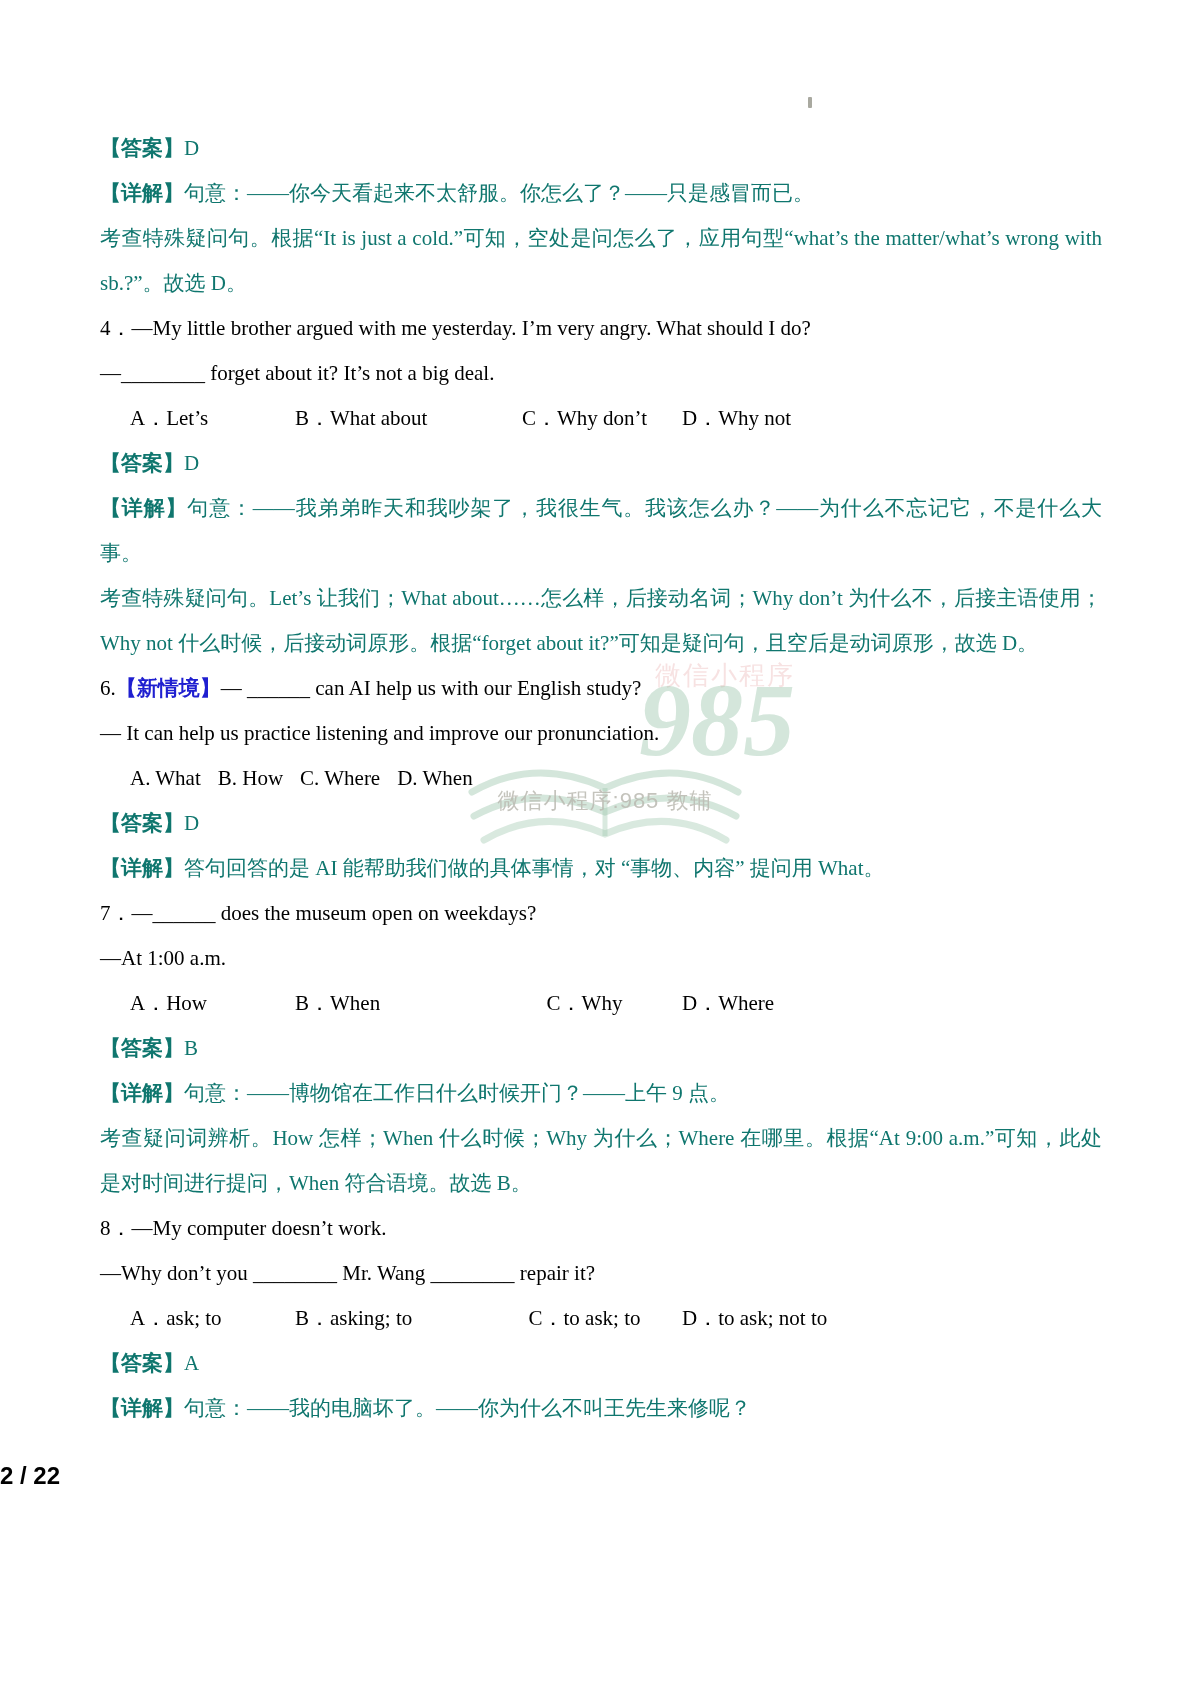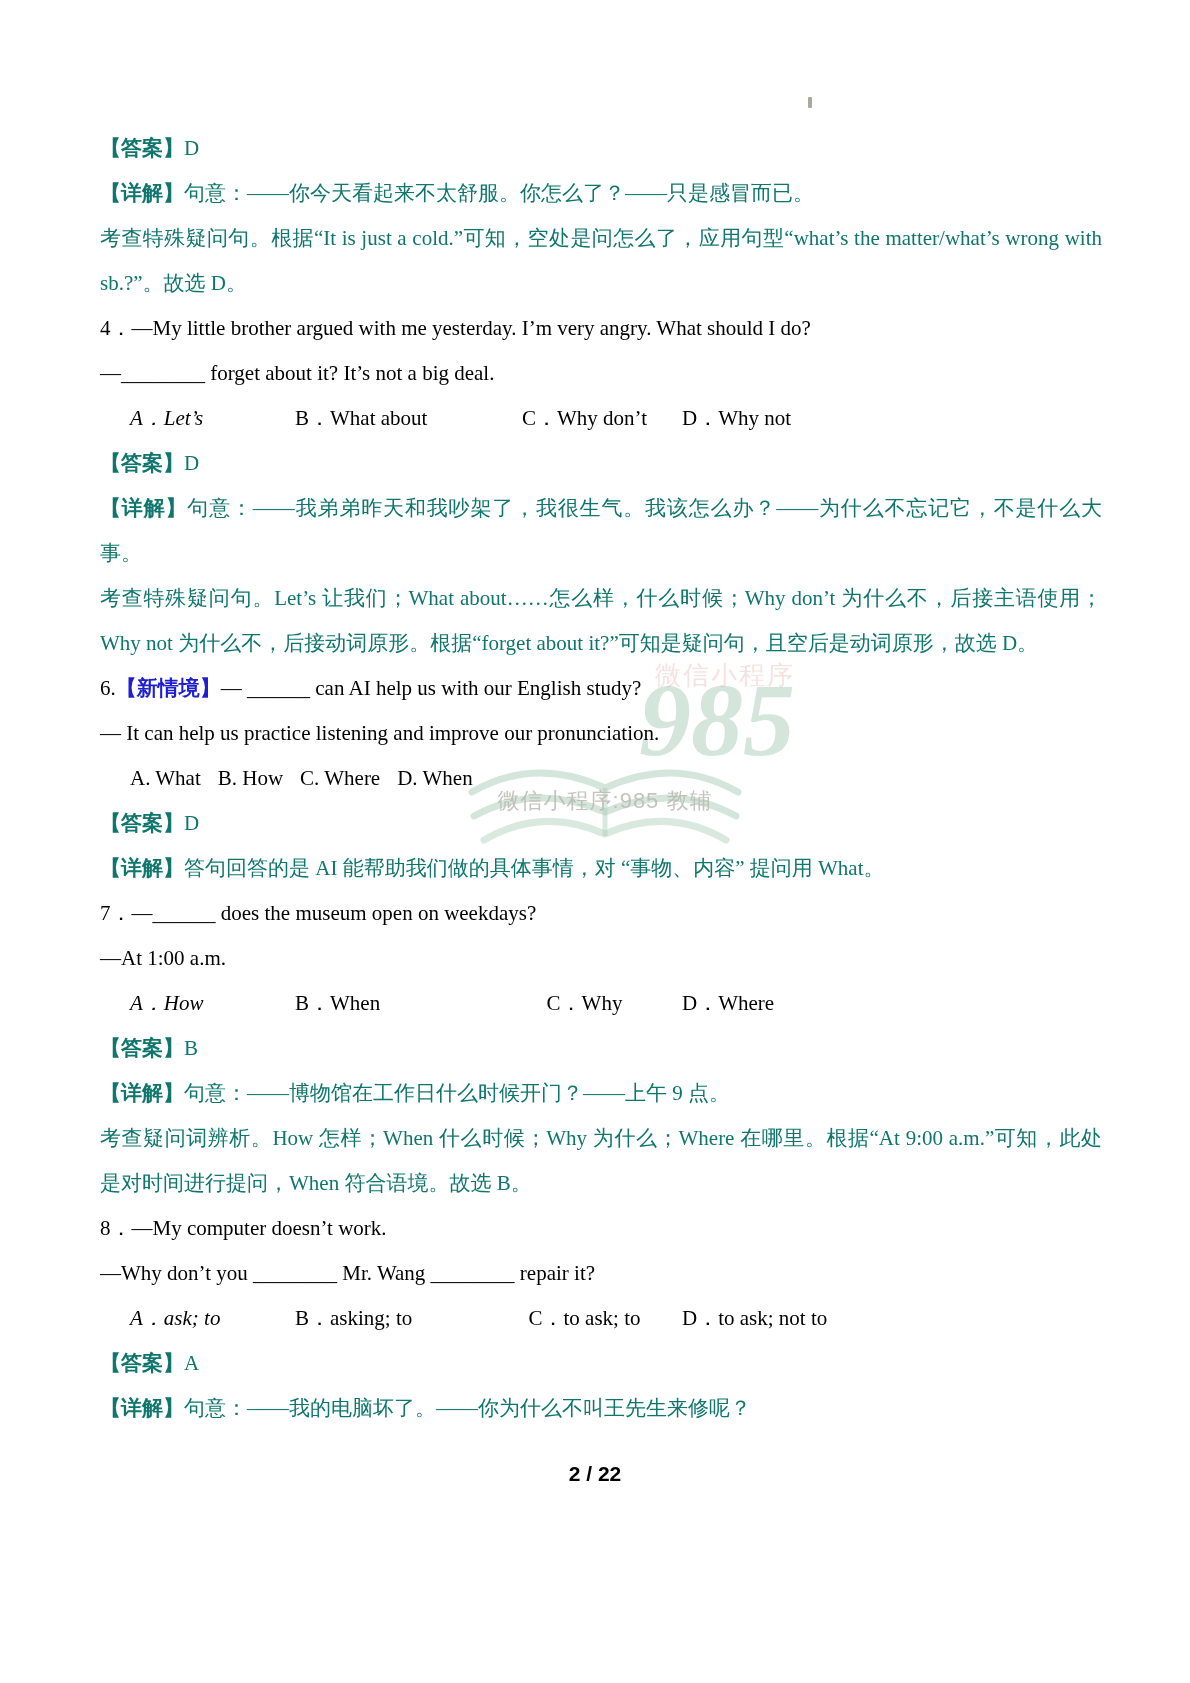--- a/index.html
+++ b/index.html
@@ -15,39 +15,39 @@
     position:absolute;left:100px;top:126px;width:1002px;z-index:2;
   }
   .line{line-height:45px;min-height:45px;}
   .justify{text-align:justify;}
   .c-red{color:#0f766e;}
   .c-blue{color:#1f1fd0;}
   .c-black{color:#000000;}
   .bold{font-weight:bold;}
   .options{display:flex;padding-left:30px;}
   .options .opt{white-space:nowrap;}
-  .options.wide .opt:nth-child(1){width:165px;font-style:italic;}
+  .options.wide .opt:nth-child(1){width:165px;}
   .options.wide .opt:nth-child(2){width:192px;}
   .options.wide .opt:nth-child(3){width:195px;text-align:center;}
   .options.wide .opt:nth-child(4){flex:1;}
   .options.compact .opt{margin-right:17px;}
 
   
   .watermark{position:absolute;left:415px;top:648px;width:380px;height:240px;z-index:1;pointer-events:none;}
   .wm-faint{position:absolute;top:10px;width:100%;text-align:right;font-size:26px;color:rgba(228,158,158,0.30);letter-spacing:2px;}
   .wm-num{position:absolute;top:20px;width:100%;text-align:right;font-size:104px;line-height:1;font-style:italic;font-weight:bold;color:rgba(160,200,175,0.45);}
   .wm-book{position:absolute;top:96px;left:45px;width:290px;height:120px;}
   .wm-caption{position:absolute;top:138px;width:100%;text-align:center;font-size:22px;color:rgba(186,184,176,0.85);letter-spacing:1px;font-family:"Liberation Sans","DejaVu Sans",sans-serif;}
 
   .corner-mark{position:absolute;left:808px;top:97px;width:4px;height:11px;background:#a9a9a0;border-radius:1px;z-index:2;}
   .footer{
     position:absolute;top:1462px;left:0;width:100%;
-    text-align:center;
+    text-align:left;
     font-family:"Liberation Sans","DejaVu Sans",sans-serif;
-    font-weight:bold;font-size:21px;color:#000;z-index:2;
+    font-weight:bold;font-size:24px;color:#000;z-index:2;
   }
 </style>
 </head>
 <body>
 
 <div class="page">
 
   <div class="corner-mark"></div>
 
   <div class="watermark">
@@ -71,21 +71,21 @@
       <div class="line text"><span class="c-black">4．—My little brother argued with me yesterday. I’m very angry. What should I do?</span></div>
       <div class="line text"><span class="c-black">—________ forget about it? It’s not a big deal.</span></div>
       <div class="line options wide">
         <span class="opt c-black">A．Let’s</span>
         <span class="opt c-black">B．What about</span>
         <span class="opt c-black">C．Why don’t</span>
         <span class="opt c-black">D．Why not</span>
       </div>
       <div class="line text"><span class="c-red bold">【答案】</span><span class="c-red">D</span></div>
       <div class="line text justify"><span class="c-red bold">【详解】</span><span class="c-red">句意：——我弟弟昨天和我吵架了，我很生气。我该怎么办？——为什么不忘记它，不是什么大事。</span></div>
-      <div class="line text justify"><span class="c-red">考查特殊疑问句。Let’s 让我们；What about……怎么样，什么时候；Why don’t 为什么不，后接主语使用；Why not 为什么不，后接动词原形。根据“forget about it?”可知是疑问句，且空后是动词原形，故选 D。</span></div>
+      <div class="line text justify"><span class="c-red">考查特殊疑问句。Let’s 让我们；What about……怎么样，后接动名词；Why don’t 为什么不，后接主语使用；Why not 什么时候，后接动词原形。根据“forget about it?”可知是疑问句，且空后是动词原形，故选 D。</span></div>
       <div class="line text"><span class="c-black">6.</span><span class="c-blue bold">【新情境】</span><span class="c-black">— ______ can AI help us with our English study?</span></div>
       <div class="line text"><span class="c-black">—  It can help us practice listening and improve our pronunciation.</span></div>
       <div class="line options compact">
         <span class="opt c-black">A. What</span>
         <span class="opt c-black">B. How</span>
         <span class="opt c-black">C. Where</span>
         <span class="opt c-black">D. When</span>
       </div>
       <div class="line text"><span class="c-red bold">【答案】</span><span class="c-red">D</span></div>
       <div class="line text"><span class="c-red bold">【详解】</span><span class="c-red">答句回答的是 AI 能帮助我们做的具体事情，对 “事物、内容” 提问用 What。</span></div>

